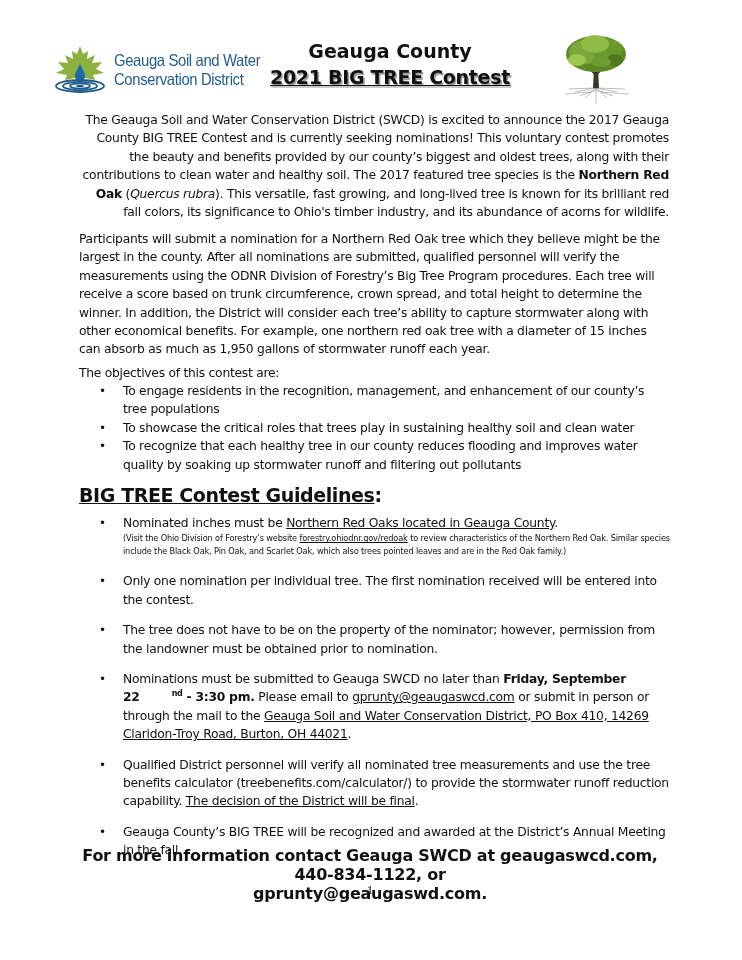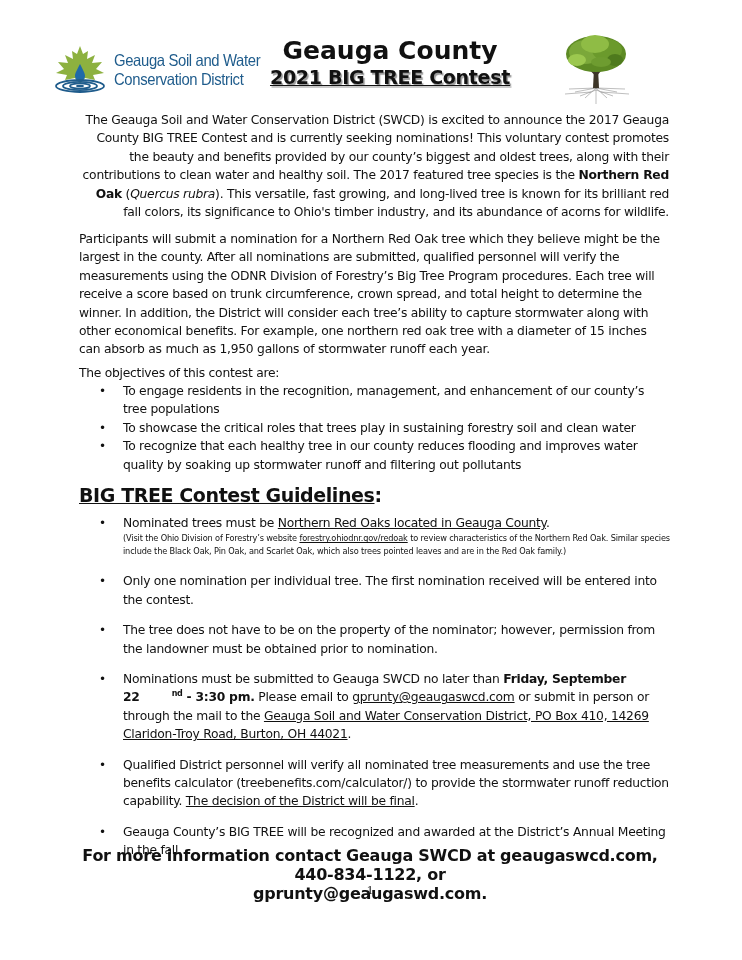--- a/index.html
+++ b/index.html
@@ -48,21 +48,21 @@
 
     .title-block {
       position: absolute;
       left: 250px; top: 38px;
       width: 280px;
       text-align: center;
     }
     .title-line1 {
       font-family: "DejaVu Sans", sans-serif;
       font-weight: bold;
-      font-size: 25px;
+      font-size: 19px;
       line-height: 26px;
       color: #111;
     }
     .title-line2 {
       font-family: "DejaVu Sans", sans-serif;
       font-weight: bold;
       font-size: 19px;
       line-height: 26px;
       color: #111;
       text-decoration: underline;
@@ -211,32 +211,32 @@
   <div class="body-text p1">
     <span>The Geauga Soil and Water Conservation District (SWCD) is excited to announce the 2017 Geauga County BIG TREE Contest and is currently seeking nominations!  This voluntary contest promotes the beauty and benefits provided by our county’s biggest and oldest trees, along with their contributions to clean water and healthy soil.  The 2017 featured tree species is the </span><b>Northern Red Oak</b><span> (</span><i>Quercus rubra</i><span>).  This versatile, fast growing, and long-lived tree is known for its brilliant red fall colors, its significance to Ohio's timber industry, and its abundance of acorns for wildlife.</span>
   </div>
 
   <div class="body-text p2">Participants will submit a nomination for a Northern Red Oak tree which they believe might be the largest in the county.  After all nominations are submitted, qualified personnel will verify the measurements using the ODNR Division of Forestry’s Big Tree Program procedures.  Each tree will receive a score based on trunk circumference, crown spread, and total height to determine the winner.  In addition, the District will consider each tree’s ability to capture stormwater along with other economical benefits.  For example, one northern red oak tree with a diameter of 15 inches can absorb as much as 1,950 gallons of stormwater runoff each year.</div>
 
   <div class="body-text p3">The objectives of this contest are:</div>
 
   <ul class="objectives">
     <li><span class="bullet">•</span><span>To engage residents in the recognition, management, and enhancement of our county’s tree populations</span></li>
-    <li><span class="bullet">•</span><span>To showcase the critical roles that trees play in sustaining forestry soil and clean water</span></li>
+    <li><span class="bullet">•</span><span>To showcase the critical roles that trees play in sustaining healthy soil and clean water</span></li>
     <li><span class="bullet">•</span><span>To recognize that each healthy tree in our county reduces flooding and improves water quality by soaking up stormwater runoff and filtering out pollutants</span></li>
   </ul>
 
   <div class="guidelines-heading">
     <span class="u">BIG TREE Contest Guidelines</span><span>:</span>
   </div>
 
   <ul class="guidelines">
     <li class="g1">
       <span class="bullet">•</span>
-      <span>Nominated trees must be </span><span class="u">Northern Red Oaks located in Geauga County</span><span>.</span>
+      <span>Nominated inches must be </span><span class="u">Northern Red Oaks located in Geauga County</span><span>.</span>
       <span class="small-note"><span>(Visit the Ohio Division of Forestry’s website </span><span class="u">forestry.ohiodnr.gov/redoak</span><span> to review characteristics of the Northern Red Oak. Similar species include the Black Oak, Pin Oak, and Scarlet Oak, which also trees pointed leaves and are in the Red Oak family.)</span></span>
     </li>
     <li>
       <span class="bullet">•</span>
       <span>Only one nomination per individual tree.  The first nomination received will be entered into the contest.</span>
     </li>
     <li>
       <span class="bullet">•</span>
       <span>The tree does not have to be on the property of the nominator; however, permission from the landowner must be obtained prior to nomination.</span>
     </li>

